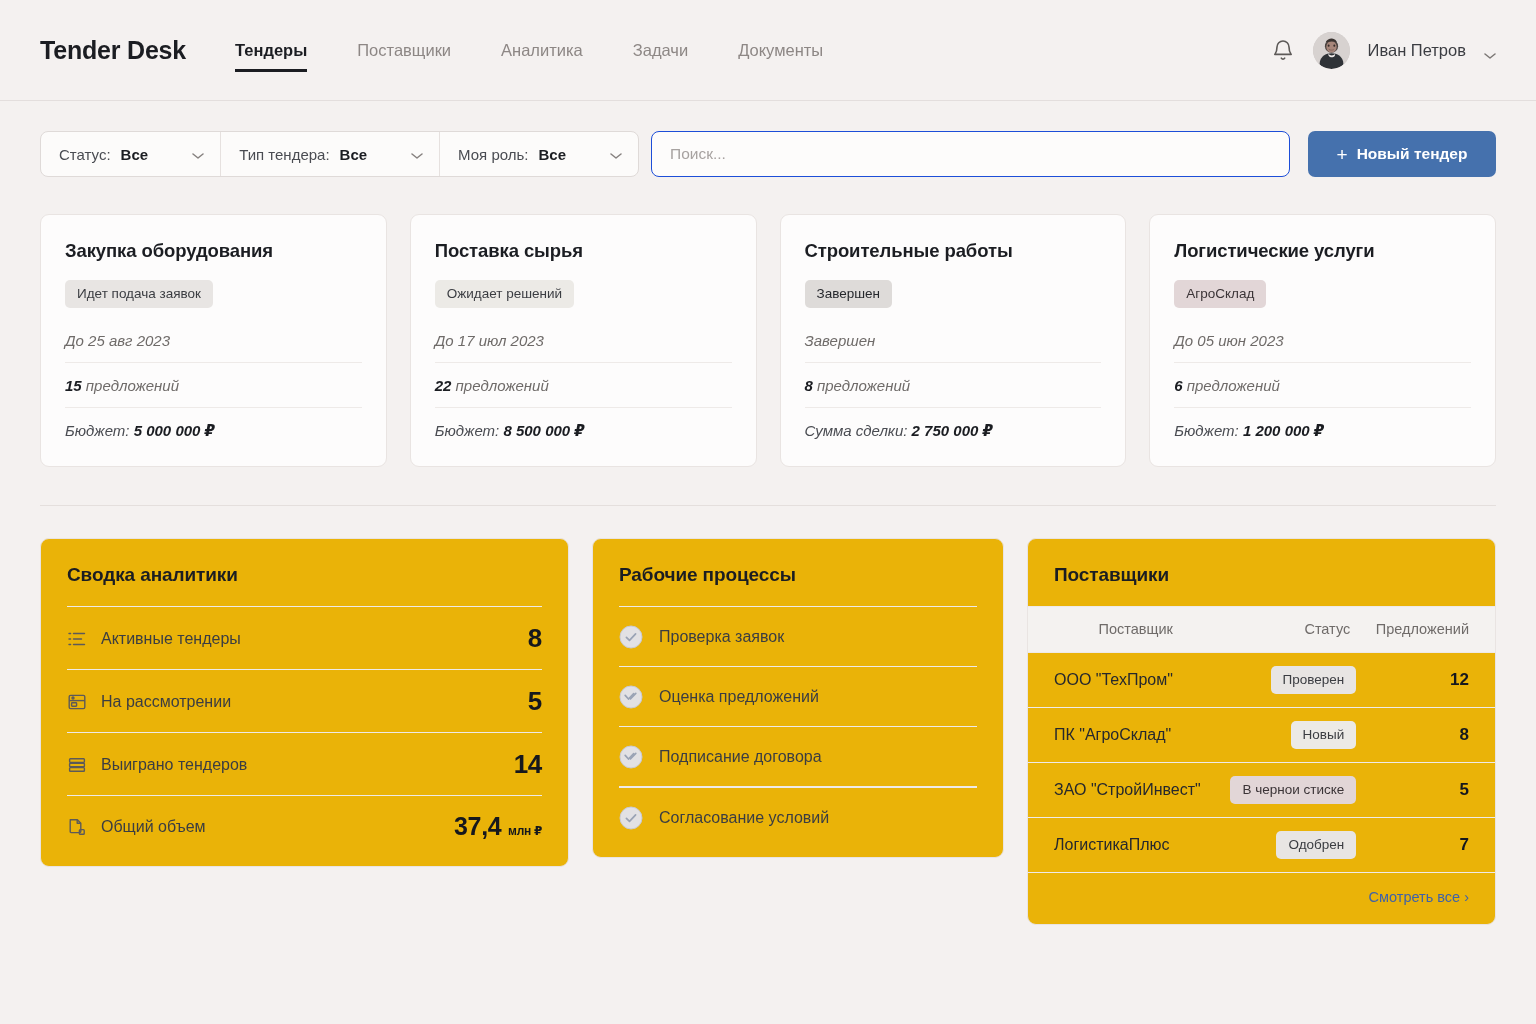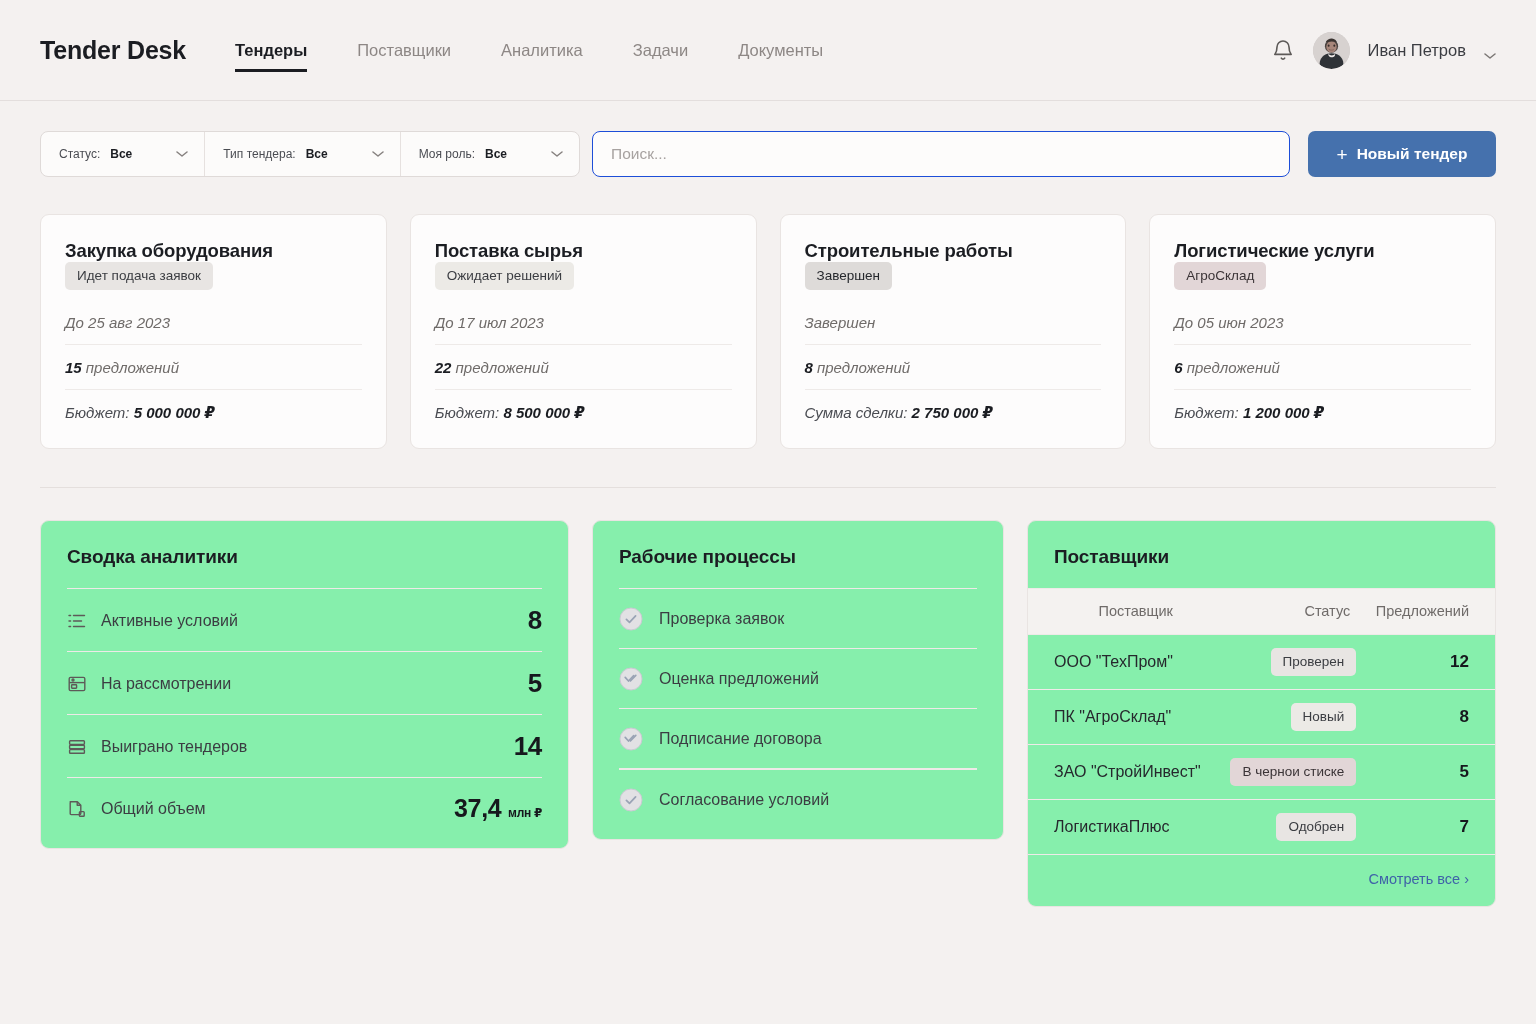--- a/index.html
+++ b/index.html
@@ -78,21 +78,21 @@
     background: #fcfbfa;
     height: 46px;
   }
   .filter {
     display: flex;
     align-items: center;
     gap: 10px;
     padding: 0 16px 0 18px;
     border-right: 1px solid #e6e1df;
     cursor: pointer;
-    font-size: 12px;
+    font-size: 15px;
     color: #4a4c52;
     white-space: nowrap;
   }
   .filter:last-child { border-right: none; align-items: center; }
   .filter .fval { color: #1b1d22; font-weight: 600; }
   .filter .sp { display: inline-block; min-width: 24px; }
   .search-wrap { flex: 1; margin: 0 18px 0 12px; }
   .search {
     width: 100%; height: 46px;
     border: 1px solid #1d4ed8;
@@ -134,20 +134,21 @@
   .card {
     background: #fdfcfc;
     border: 1px solid #e9e4e2;
     border-radius: 9px;
     padding: 25px 24px 26px 24px;
   }
   .card-title {
     font-size: 18.5px;
     font-weight: 700;
     color: #1b1d22;
+    margin-bottom: 18px;
     letter-spacing: -0.1px;
   }
   .badge {
     display: inline-block;
     padding: 6px 12px 7px 12px;
     border-radius: 5px;
     font-size: 13.5px;
     color: #3b3d42;
     background: #e7e4e2;
     white-space: nowrap;
@@ -177,21 +178,21 @@
 
   
   .panels {
     padding: 32px 40px 0 40px;
     display: grid;
     grid-template-columns: 529px 412px 1fr;
     gap: 23px;
     align-items: start;
   }
   .panel {
-    background: #86efac;
+    background: #eab308;
     border: 1px solid #e9e4e2;
     border-radius: 9px;
   }
   .panel-head {
     font-size: 19px;
     font-weight: 700;
     color: #1b1d22;
     padding: 25px 26px 20px 26px;
     letter-spacing: -0.1px;
   }
@@ -447,21 +448,21 @@
     <div class="panel-head">Сводка аналитики</div>
     <div class="panel-body">
 
       <div class="stat-row">
         <span class="stat-icon">
           <svg viewBox="0 0 20 20" width="20" height="20" fill="none" stroke="#5d5a58" stroke-width="1.4" stroke-linecap="round">
             <path d="M2 4.5h1.6M2 10h1.6M2 15.5h1.6"></path>
             <path d="M6.5 4.5h11M6.5 10h8M6.5 15.5h11"></path>
           </svg>
         </span>
-        <span class="stat-label">Активные условий</span>
+        <span class="stat-label">Активные тендеры</span>
         <span class="stat-value">8</span>
       </div>
 
       <div class="stat-row">
         <span class="stat-icon">
           <svg viewBox="0 0 20 20" width="20" height="20" fill="none" stroke="#5d5a58" stroke-width="1.4" stroke-linejoin="round">
             <rect x="2.2" y="3.4" width="15.6" height="13.2" rx="1.4"></rect>
             <path d="M2.2 8.6h15.6"></path>
             <rect x="4.6" y="10.8" width="5" height="3.4" rx="0.6"></rect>
             <circle cx="6" cy="6" r="1"></circle>

